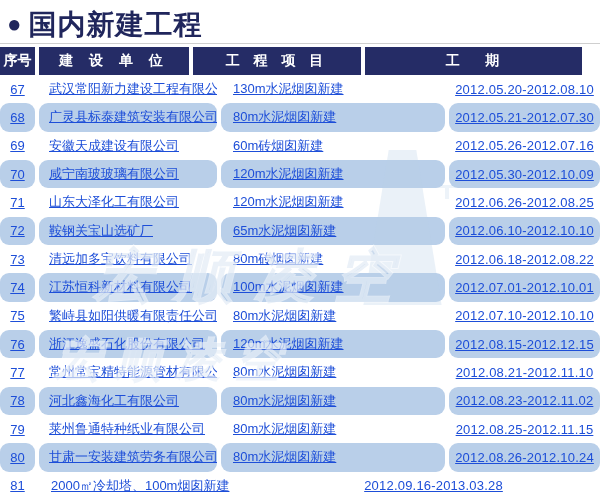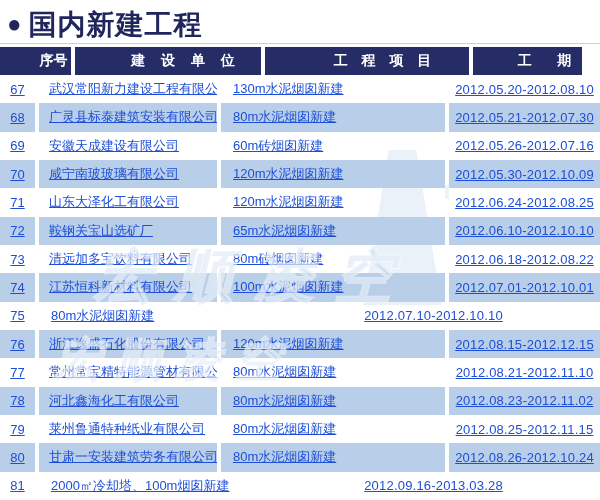--- a/index.html
+++ b/index.html
@@ -13,34 +13,34 @@
     color:#20265c;font-weight:bold;
   }
   .bullet{font-size:24px;line-height:1;margin-right:7px;transform:translateY(-1px);}
   .title-text{font-size:28px;letter-spacing:1px;}
   .title-underline{position:absolute;top:43px;left:0;width:600px;height:1px;background:#cfcfcf;}
   
   .thead{position:absolute;top:47px;left:0;width:600px;height:28px;display:flex;}
   .thead .cell{
     background:#252c66;color:#ffffff;font-weight:bold;font-size:14px;
     display:flex;align-items:center;justify-content:center;height:100%;
-    margin-right:4px;white-space:pre;padding-left:36px;
+    margin-right:4px;white-space:pre;
   }
   .thead .h1{width:35px;margin-right:4px;}
   .thead .h2{width:150px;letter-spacing:6px;}
   .thead .h3{width:168px;letter-spacing:5px;}
   .thead .h4{flex:1;margin-right:18px;letter-spacing:2px;}
   
   .tbody{position:absolute;top:75px;left:0;width:600px;}
   .row{display:flex;height:28.33px;}
   .row .cell{
     height:100%;display:flex;align-items:center;background:#ffffff;
     margin-right:4px;font-size:13px;color:#1d4ed8;white-space:nowrap;overflow:hidden;text-decoration:underline;
   }
-  .row.alt .cell{background:#b9cfe9;}
+  .row.alt .cell{background:#b9cfe9;border-radius:9px;}
   .row .c1{width:35px;justify-content:center;}
   .row .c2{width:178px;padding-left:10px;box-sizing:border-box;}
   .row .c3{width:224px;padding-left:12px;box-sizing:border-box;}
   .row .c4{flex:1;margin-right:0;justify-content:center;letter-spacing:.2px;}
   
   .wm{position:absolute;pointer-events:none;z-index:3;font-style:italic;}
   .wm-logo{
     left:345px;top:150px;width:115px;height:155px;
     background:rgba(185,207,233,0.55);
     clip-path:polygon(38% 0,62% 0,84% 100%,16% 100%);
@@ -108,21 +108,21 @@
       <div class="cell c1">70</div>
       <div class="cell c2">咸宁南玻玻璃有限公司</div>
       <div class="cell c3">120m水泥烟囱新建</div>
       <div class="cell c4">2012.05.30-2012.10.09</div>
     </div>
 
     <div class="row">
       <div class="cell c1">71</div>
       <div class="cell c2">山东大泽化工有限公司</div>
       <div class="cell c3">120m水泥烟囱新建</div>
-      <div class="cell c4">2012.06.24-2012.08.25</div>
+      <div class="cell c4">2012.06.26-2012.08.25</div>
     </div>
 
     <div class="row alt">
       <div class="cell c1">72</div>
       <div class="cell c2">鞍钢关宝山选矿厂</div>
       <div class="cell c3">65m水泥烟囱新建</div>
       <div class="cell c4">2012.06.10-2012.10.10</div>
     </div>
 
     <div class="row">
@@ -134,20 +134,21 @@
 
     <div class="row alt">
       <div class="cell c1">74</div>
       <div class="cell c2">江苏恒科新材料有限公司</div>
       <div class="cell c3">100m水泥烟囱新建</div>
       <div class="cell c4">2012.07.01-2012.10.01</div>
     </div>
 
     <div class="row">
       <div class="cell c1">75</div>
+      <div class="cell c2">繁峙县如阳供暖有限责任公司</div>
       <div class="cell c3">80m水泥烟囱新建</div>
       <div class="cell c4">2012.07.10-2012.10.10</div>
     </div>
 
     <div class="row alt">
       <div class="cell c1">76</div>
       <div class="cell c2">浙江逸盛石化股份有限公司</div>
       <div class="cell c3">120m水泥烟囱新建</div>
       <div class="cell c4">2012.08.15-2012.12.15</div>
     </div>

